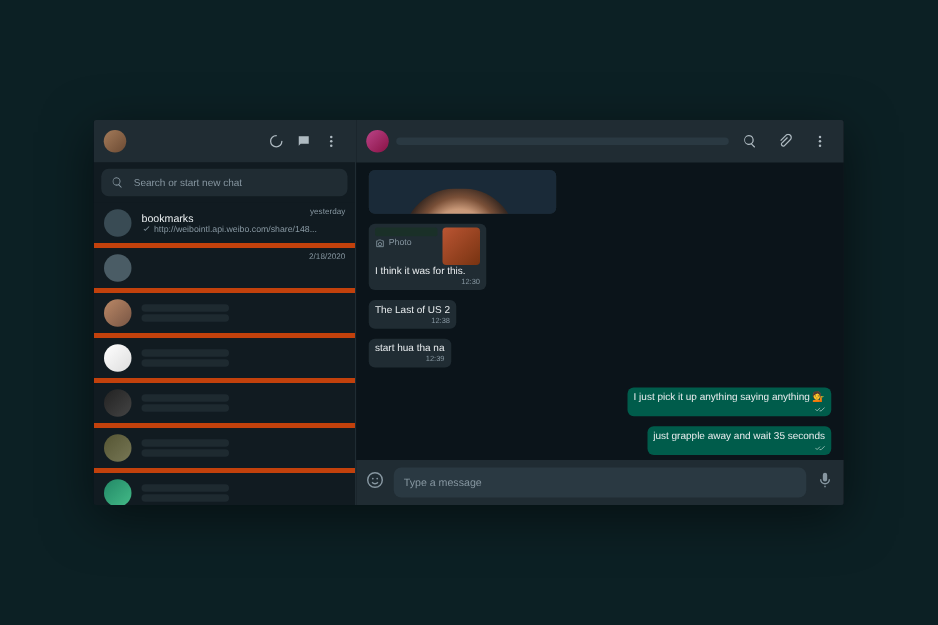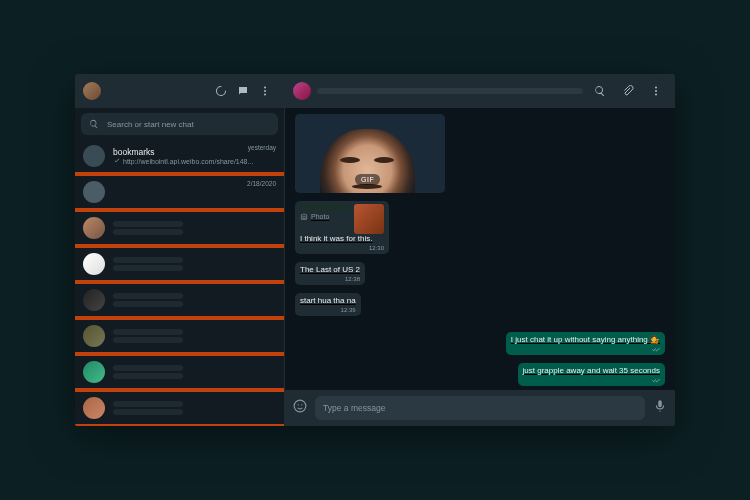--- a/index.html
+++ b/index.html
@@ -1,17 +1,17 @@
 <!DOCTYPE html>
 <html><head>
 <meta charset="utf-8">
 <style>
   * { margin: 0; padding: 0; box-sizing: border-box; }
   body { width: 750px; height: 500px; background: #0c2024; font-family: -apple-system, Segoe UI, Helvetica, Arial, sans-serif; display: flex; align-items: center; justify-content: center; overflow: hidden; }
-  .app { width: 600px; height: 352px; background: #111b21; display: flex; box-shadow: 0 10px 40px rgba(0,0,0,.5); border-radius: 2px; overflow: hidden; }
+  .app { width: 600px; height: 308px; background: #111b21; display: flex; box-shadow: 0 10px 40px rgba(0,0,0,.5); border-radius: 2px; overflow: hidden; }
 
   
   .sidebar { width: 210px; background: #111b21; border-right: 1px solid #202c33; display: flex; flex-direction: column; }
   .sb-header { height: 34px; display: flex; align-items: center; padding: 0 8px; background: #202c33; color: #aebac1; }
   .sb-header .avatar { width: 18px; height: 18px; border-radius: 50%; background: linear-gradient(135deg,#a47b5a,#6b4a33); margin-right: auto; }
   .icon-btn { width: 22px; height: 22px; display: inline-flex; align-items: center; justify-content: center; color: #aebac1; cursor: pointer; border-radius: 50%; }
   .icon-btn svg { width: 12px; height: 12px; }
   .search-row { padding: 5px 6px; background: #111b21; }
   .search-box { background: #202c33; border-radius: 6px; display: flex; align-items: center; padding: 0 8px; height: 22px; }
   .search-box svg { width: 10px; height: 10px; color: #8696a0; }
@@ -30,21 +30,21 @@
   .chat-item .sub { font-size: 7px; color: #8696a0; white-space: nowrap; overflow: hidden; text-overflow: ellipsis; display: flex; align-items: center; gap: 2px; }
   .chat-item .sub svg { width: 8px; height: 8px; flex-shrink: 0; }
   .chat-item .time { font-size: 6.5px; color: #8696a0; position: absolute; top: 4px; right: 8px; }
   .chat-item.blur .meta .title, .chat-item.blur .meta .sub { background: #1e2a30; border-radius: 3px; color: transparent; height: 6px; margin: 2px 0; width: 70px; }
 
   
   .chat { flex: 1; display: flex; flex-direction: column; background: #0b141a; }
   .chat-header { height: 34px; background: #202c33; display: flex; align-items: center; padding: 0 8px; gap: 6px; }
   .chat-header .av { width: 18px; height: 18px; border-radius: 50%; background: linear-gradient(135deg,#b48,#814); }
   .chat-header .name { flex: 1; height: 6px; width: 60px; background: #2a3942; border-radius: 3px; }
-  .messages { flex: 1; overflow-y: auto; padding: 6px 10px 4px; display: flex; flex-direction: column; gap: 8px; text-decoration: underline; }
+  .messages { flex: 1; overflow-y: auto; padding: 6px 10px 4px; display: flex; flex-direction: column; gap: 8px; }
 
   .msg-in, .msg-out { max-width: 72%; border-radius: 5px; padding: 3px 5px 10px; font-size: 8px; color: #e9edef; position: relative; line-height: 1.25; }
   .msg-in { background: #202c33; align-self: flex-start; }
   .msg-out { background: #005c4b; align-self: flex-end; }
   .msg-time { position: absolute; bottom: 2px; right: 5px; font-size: 6px; color: #8696a0; }
   .msg-out .msg-time { color: #a5c9c1; display: flex; align-items: center; gap: 2px; }
   .msg-out .msg-time svg { width: 8px; height: 8px; }
 
   .gif-msg { align-self: flex-start; width: 150px; background: #202c33; border-radius: 5px; overflow: hidden; position: relative; }
   .gif-img { height: 150px; background: #1a2a38; position: relative; }
@@ -240,21 +240,21 @@
       </div>
 
       <div class="msg-in">
         <div>start hua tha na</div>
         <div class="msg-time">12:39</div>
       </div>
 
       <div style="flex:1"></div>
 
       <div class="msg-out">
-        <div>I just chat it up without saying anything 💁</div>
+        <div>I just pick it up anything saying anything 💁</div>
         <div class="msg-time">
             <span></span>
             <svg viewBox="0 0 24 24">
               <path d="M1 13l4 4L12 10m-1 7l4 0L23 9" fill="none" stroke="currentColor" stroke-width="2"></path>
             </svg>
           </div>
       </div>
       <div class="msg-out">
         <div>just grapple away and wait 35 seconds</div>
         <div class="msg-time">

